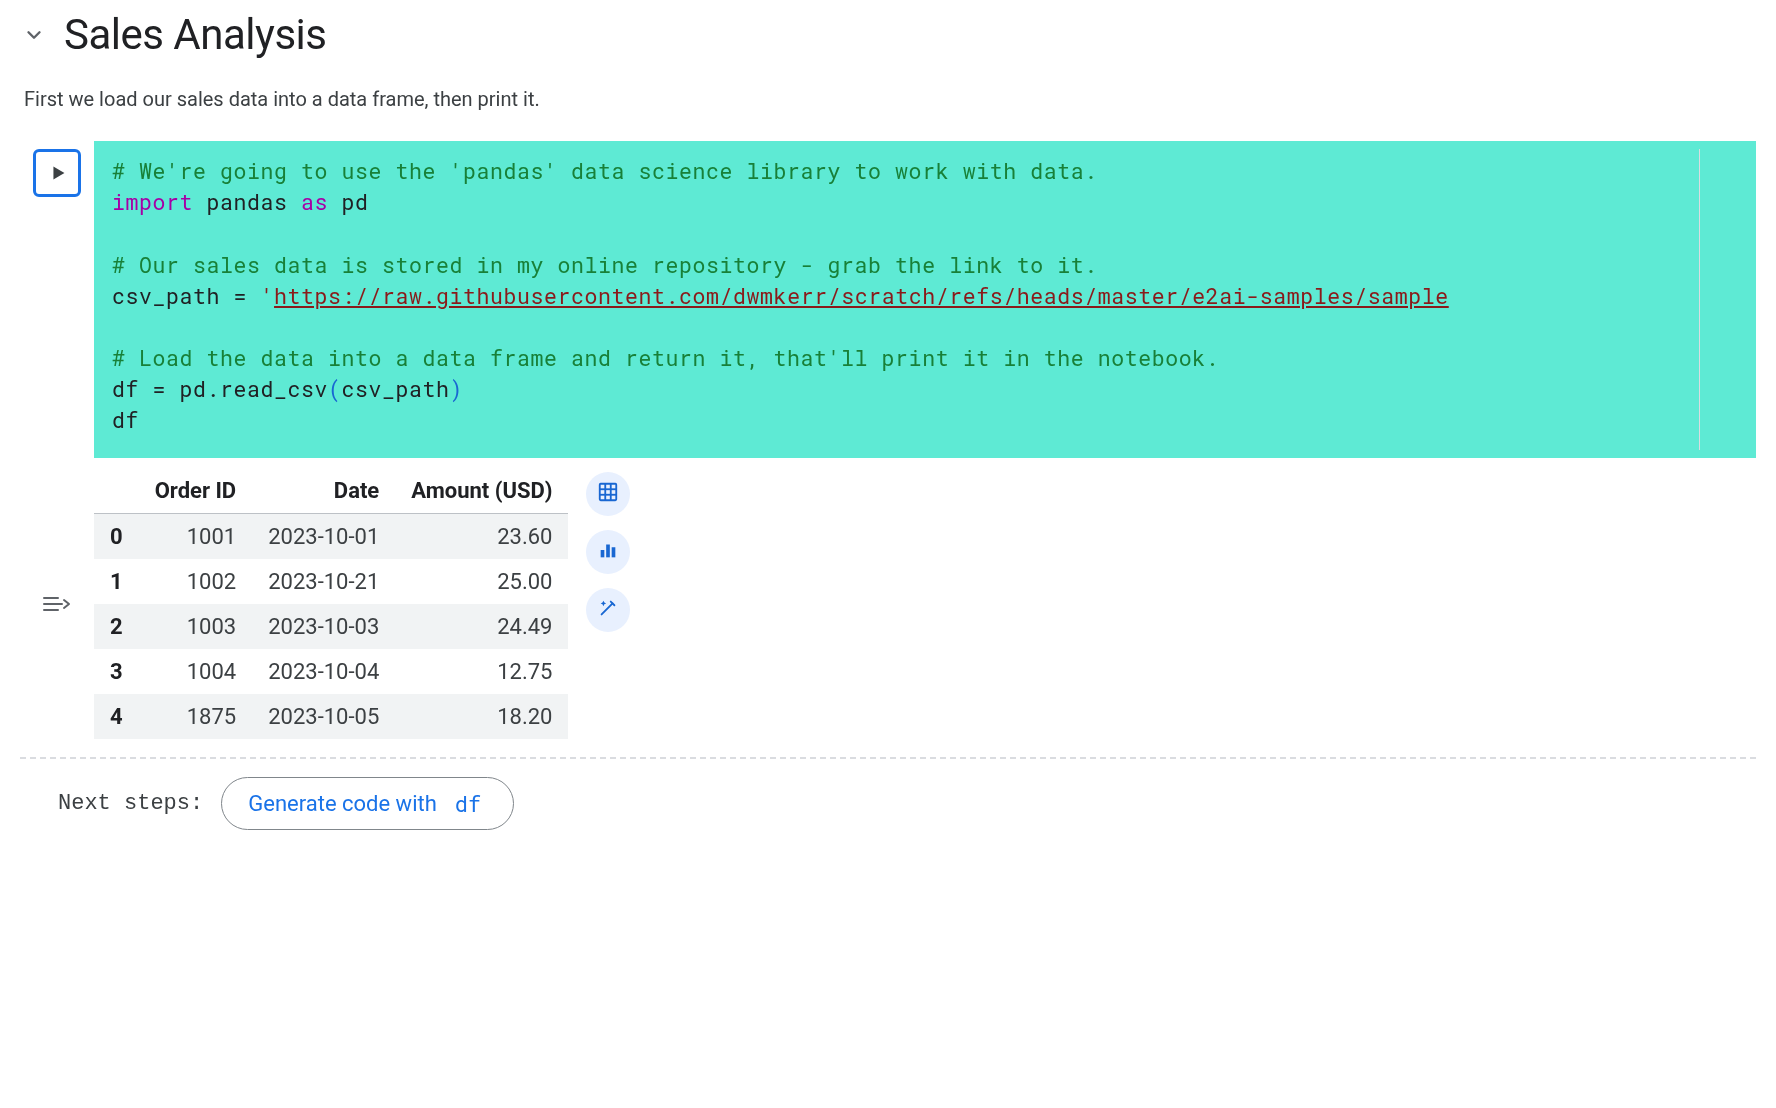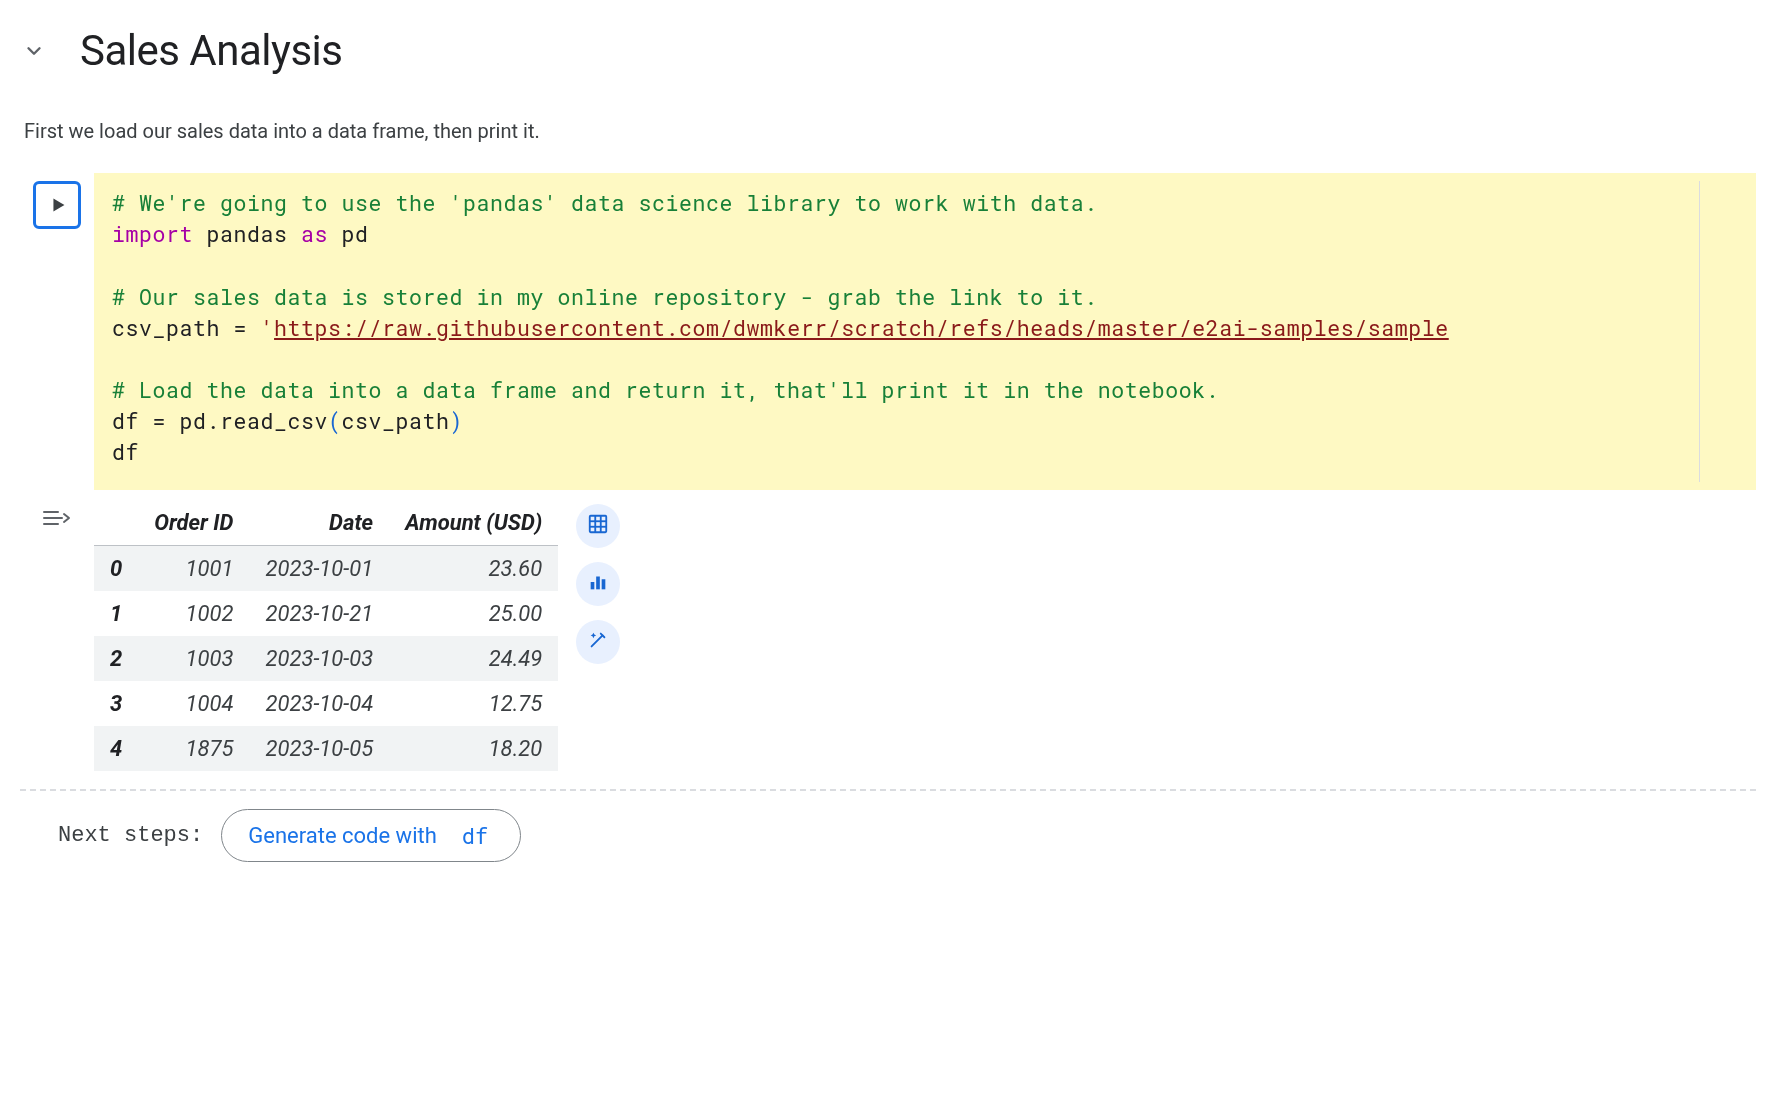--- a/index.html
+++ b/index.html
@@ -16,21 +16,21 @@
   }
   .section-header {
     display: flex;
     align-items: center;
     gap: 16px;
     margin: 10px 0 28px 0;
   }
   .section-header h1 {
     font-size: 42px;
     font-weight: 400;
-    margin: 16px;
+    margin: 0;
     color: #202124;
     letter-spacing: -0.5px;
     text-align: center;
   }
   .collapse-chevron {
     width: 28px;
     height: 28px;
     display:flex;
     align-items:center;
     justify-content:center;
@@ -60,21 +60,21 @@
     border-radius: 6px;
     background: #fff;
     display:flex;
     align-items:center;
     justify-content:center;
     cursor:pointer;
   }
   .run-button svg { margin-left: 2px; }
   .code-area {
     flex: 1;
-    background: #fef9c3;
+    background: #5eead4;
     padding: 14px 18px 22px 18px;
     font-family: "Roboto Mono", Menlo, Consolas, monospace;
     font-size: 21.5px;
     line-height: 1.45;
     letter-spacing: 0.6px;
     white-space: pre;
     overflow-x: hidden;
     position: relative;
   }
   .code-area::after{
@@ -88,23 +88,22 @@
   }
   .tok-comment { color: #188038; }
   .tok-keyword { color: #a600a6; }
   .tok-plain   { color: #202124; }
   .tok-string  { color: #8a1a1a; }
   .tok-string a { color: #8a1a1a; text-decoration: underline; }
   .tok-paren   { color: #1967d2; }
 
   .output-row {
     display:flex;
-    align-items: flex-start;
+    align-items: center;
     margin-top: 2px;
-    font-style: italic;
   }
   .output-gutter{
     width:74px;
     flex:0 0 74px;
     display:flex;
     justify-content:center;
     padding-top:14px;
     color:#5f6368;
   }
   .output-body{
@@ -164,21 +163,21 @@
   }
   .next-steps-label{ color:#3c4043;font-family:Liberation Mono, monospace; }
   .pill{
     border:1px solid #80868b;
     border-radius: 30px;
     padding: 10px 26px;
     color:#1a73e8;
     font-size:22px;
     display:inline-flex;
     align-items:center;
-    gap:19px;
+    gap:12px;
     cursor:pointer;
     background:#fff;
   }
   .pill .mono { font-family: "Roboto Mono", Menlo, monospace; padding:1px 6px; }
   .pill svg{ flex:0 0 auto; }
 </style>
 </head>
 <body>
 
 <div class="notebook">

